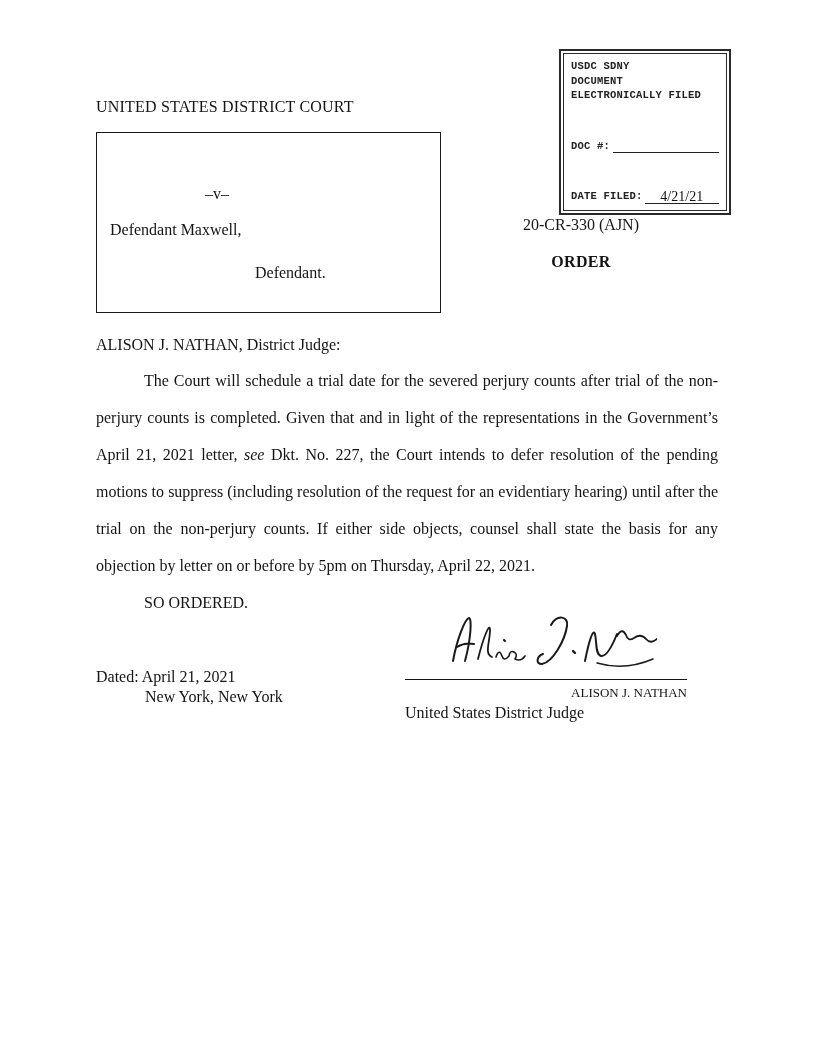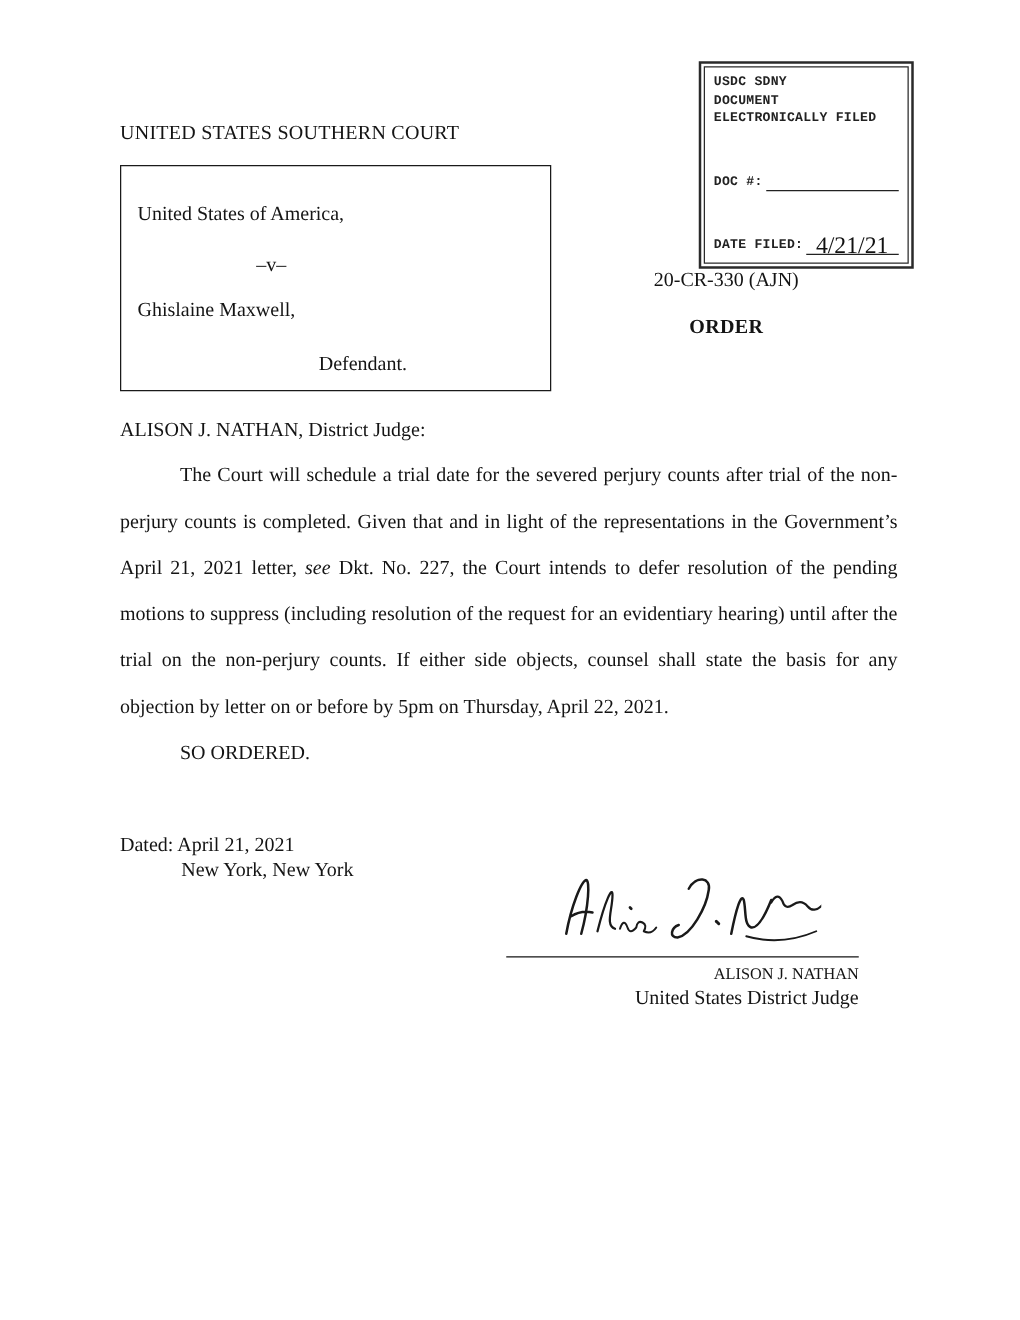--- a/index.html
+++ b/index.html
@@ -28,21 +28,21 @@
   .stamp-line {
     font-family: "Liberation Mono", "DejaVu Sans Mono", monospace;
     font-weight: bold; font-size: 10.5px; line-height: 14.5px;
     letter-spacing: 0.2px; color: #222; white-space: nowrap;
   }
   .stamp-row { display: flex; align-items: flex-end; margin-top: 36px; }
   .stamp-blank { flex: 1; border-bottom: 1px solid #222; height: 11px; margin-left: 3px; }
   .stamp-date-val {
     flex: 1; border-bottom: 1px solid #222;
     font-family: "Liberation Serif", serif; font-weight: normal;
-    font-size: 19px; line-height: 13px; text-align: center; color: #111;
+    font-size: 14px; line-height: 13px; text-align: center; color: #111;
     margin-left: 2px;
   }
 
   
   .court-name { font-size: 16px; line-height: 19px; letter-spacing: 0.2px; }
 
   
   .caption-row { display: flex; }
   .caption-box {
     width: 345px; height: 181px;
@@ -64,28 +64,28 @@
   .judge-line { margin-top: 22px; font-size: 16px; line-height: 19px; }
   .order-para {
     margin-top: 8px;
     font-size: 16px; line-height: 37px;
     text-align: justify; text-indent: 48px;
   }
   .cite { font-style: italic; }
   .so-ordered { font-size: 16px; line-height: 37px; padding-left: 48px; }
 
   
-  .sig-row { display: flex; flex-direction: column; }
+  .sig-row { display: flex; }
   .dated-block { margin-top: 46px; font-size: 16px; line-height: 20px; }
   .dated-l2 { padding-left: 49px; }
   .sig-block { width: 282px; margin-left: auto; margin-right: 31px; margin-top: -12px; }
   .sig-svg { display: block; margin-left: 42px; }
   .sig-line { border-bottom: 1.5px solid #141414; margin-top: 6px; }
   .sig-name { text-align: right; font-size: 13px; line-height: 20px; padding-top: 3px; }
-  .sig-title { text-align: right; font-size: 16px; line-height: 20px; }
+  .sig-title { text-align: left; font-size: 16px; line-height: 20px; }
 </style>
 </head>
 <body>
 
 <div class="page">
 
   <div class="stamp-outer">
     <div class="stamp-inner">
       <div class="stamp-line">USDC SDNY</div>
       <div class="stamp-line">DOCUMENT</div>
@@ -95,28 +95,27 @@
         <span class="stamp-blank"></span>
       </div>
       <div class="stamp-row">
         <span class="stamp-line">DATE FILED:</span>
         <span class="stamp-date-val">4/21/21</span>
       </div>
     </div>
   </div>
 
   <div class="court-name">
-    <div>UNITED STATES SOUTHERN COURT</div>
+    <div>UNITED STATES DISTRICT COURT</div>
   </div>
 
   <div class="caption-row">
     <div class="caption-box">
-      <div>United States of America,</div>
       <div class="versus">–v–</div>
-      <div class="defendant">Ghislaine Maxwell,</div>
+      <div class="defendant">Defendant Maxwell,</div>
       <div class="defendant-label">Defendant.</div>
     </div>
     <div class="case-info">
       <div>20-CR-330 (AJN)</div>
       <div class="order-title">ORDER</div>
     </div>
   </div>
 
   <div class="judge-line">ALISON J. NATHAN, District Judge:</div>
 

